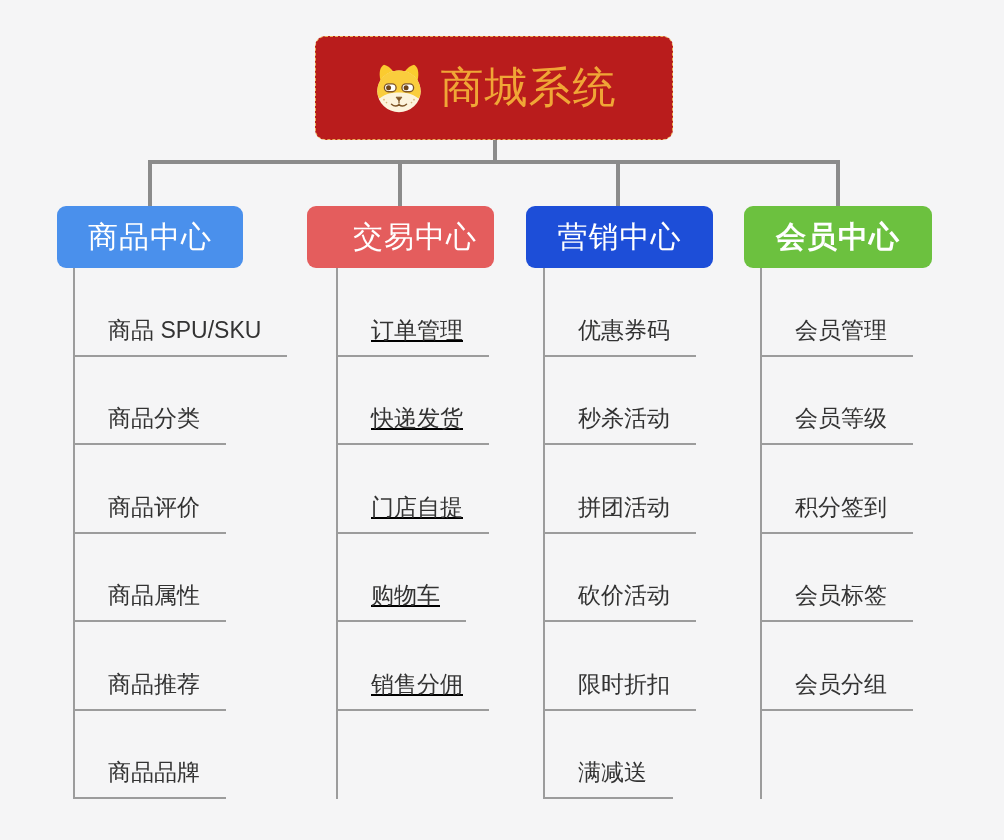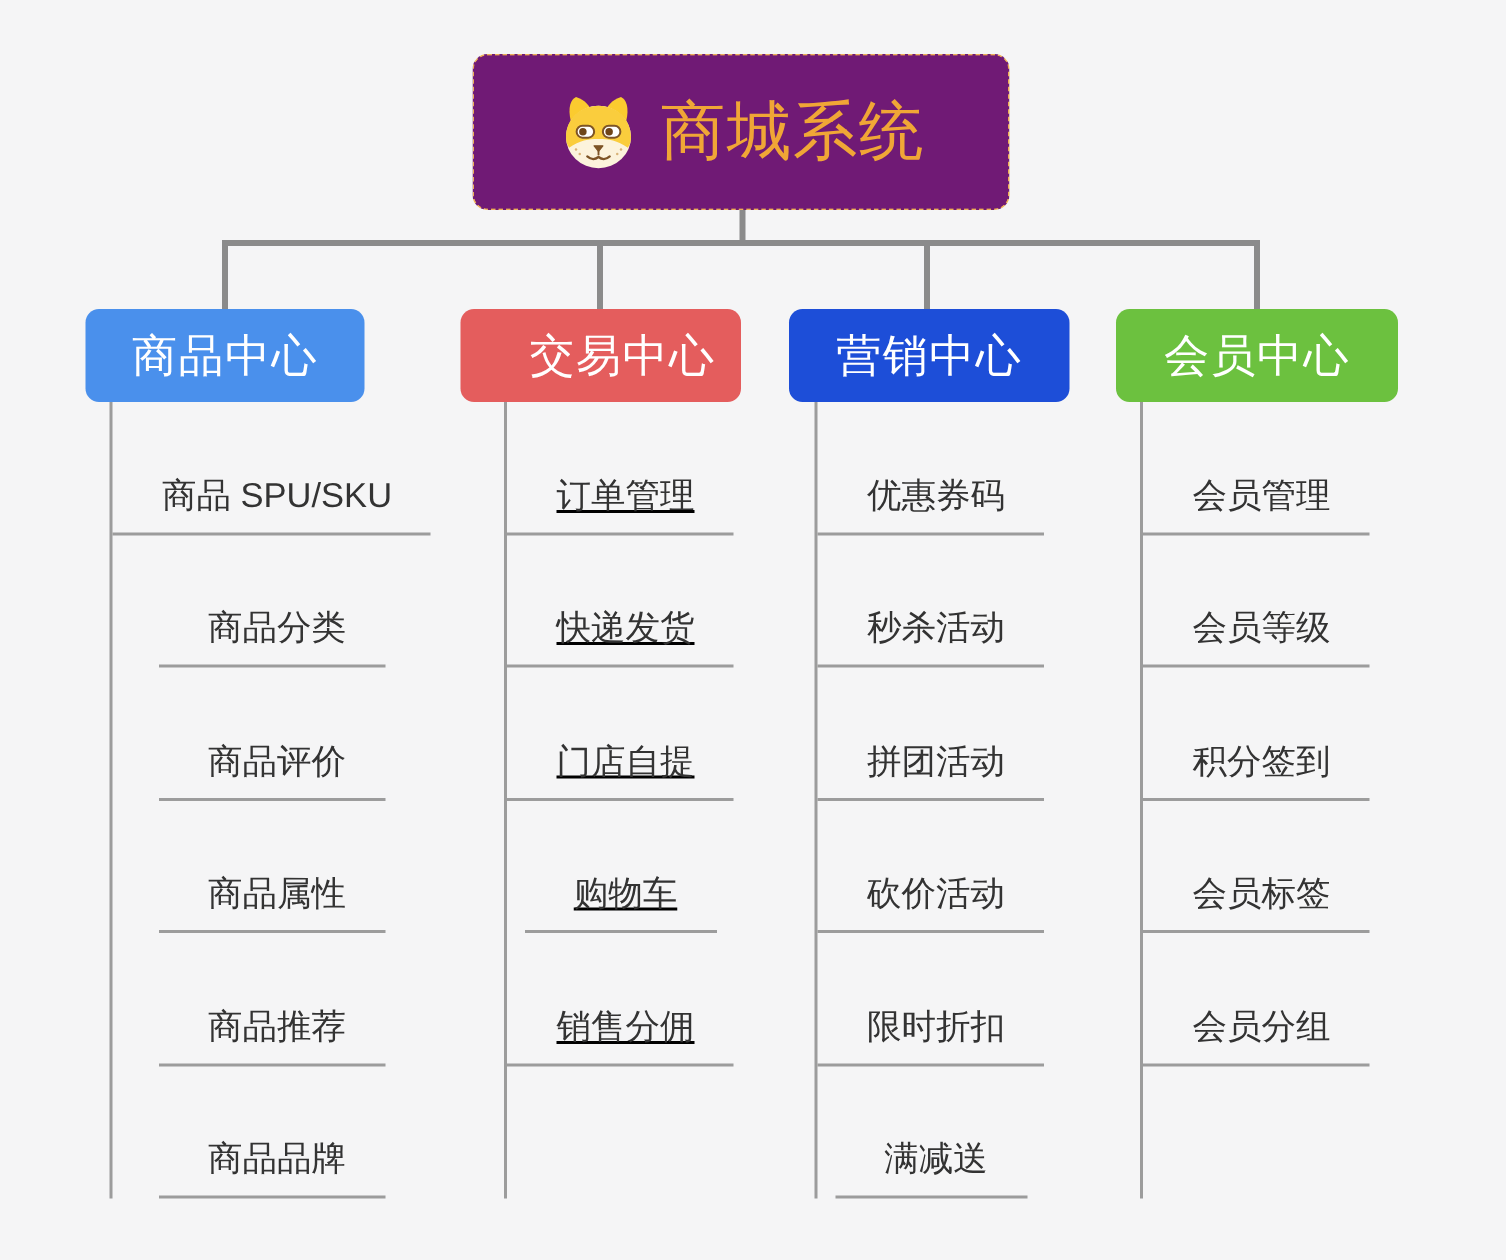--- a/index.html
+++ b/index.html
@@ -13,21 +13,21 @@
     margin: 0 auto;
     background: #f5f5f6;
     overflow: hidden;
   }
 
   
   .root {
     position: absolute;
     left: 315px; top: 36px;
     width: 358px; height: 104px;
-    background: #701a75;
+    background: #b91c1c;
     border: 1px dashed #edaf55;
     border-radius: 10px;
     display: flex;
     align-items: center;
     justify-content: center;
     gap: 15px;
     z-index: 2;
   }
   .root-title {
     font-size: 43px;
@@ -60,31 +60,30 @@
   }
   .branch span {
     color: #ffffff;
     font-size: 30px;
     letter-spacing: 1px;
     white-space: nowrap;
   }
   .branch.b0 { left: 57px;  width: 186px; }
   .branch.b1 { left: 307px; width: 187px; }
   .branch.b2 { left: 526px; width: 187px; }
-  .branch.b3 { left: 744px; width: 188px; }
+  .branch.b3 { left: 744px; width: 188px; font-weight: bold; }
 
   
   .col {
     position: absolute;
     top: 268px;
     height: 531px;
     border-left: 2px solid #9c9c9c;
     display: flex;
     flex-direction: column;
-    align-items: center;
   }
   .col.c0 { left: 73px; }
   .col.c1 { left: 336px; text-decoration: underline; }
   .col.c2 { left: 543px; }
   .col.c3 { left: 760px; }
 
   .slot {
     height: 88.5px;
     display: flex;
     align-items: flex-end;

